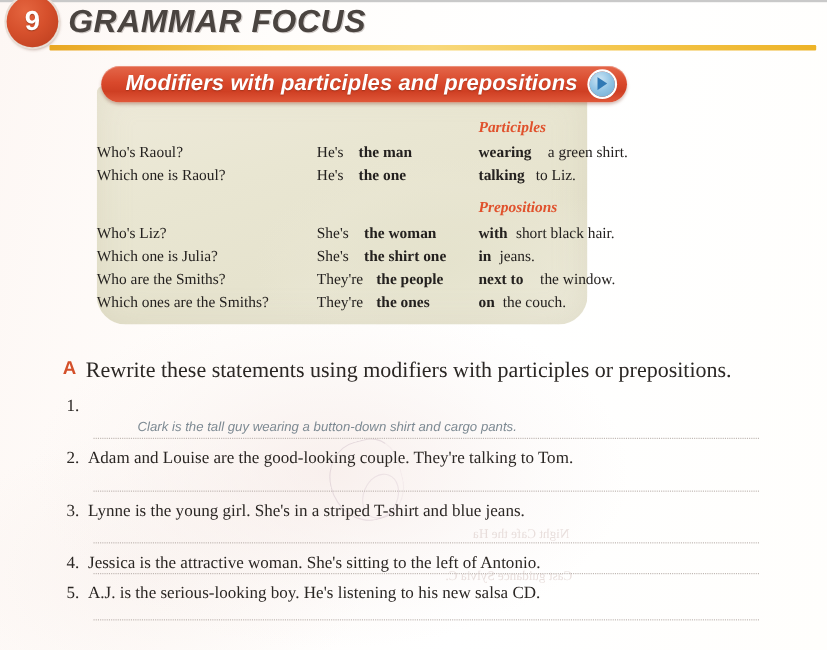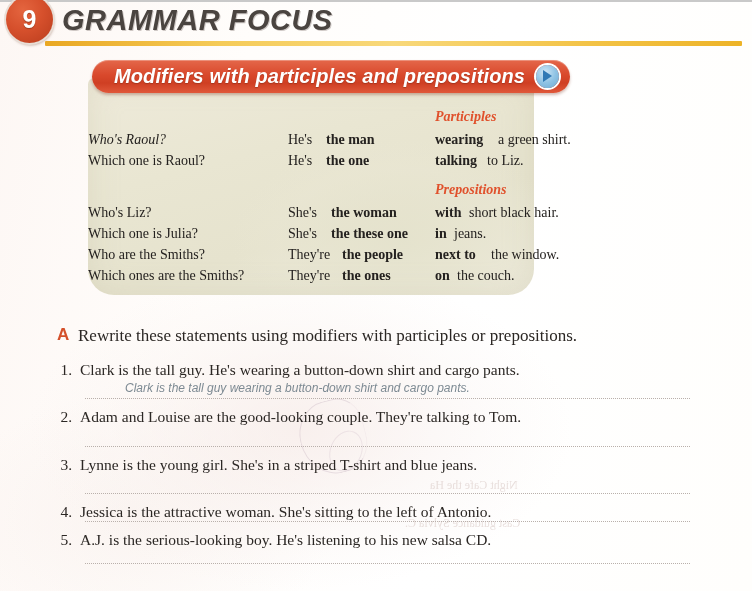--- a/index.html
+++ b/index.html
@@ -120,21 +120,21 @@
     left: 57px; top: 325px;
     font-family: "Liberation Sans", sans-serif;
     font-weight: bold;
     font-size: 17px;
     color: #d4502a;
   }
   .ex-instruction {
     position: absolute;
     left: 78px; top: 326px;
     font-family: "Liberation Serif", serif;
-    font-size: 17px;
+    font-size: 20px;
     color: #2b2724;
     white-space: nowrap;
   }
   .ex-num {
     position: absolute;
     font-size: 15.5px;
     color: #2b2724;
     text-align: right;
     width: 20px;
   }
@@ -193,21 +193,21 @@
 
   <div class="unit-badge">9</div>
   <div class="page-title">GRAMMAR FOCUS</div>
   <div class="title-rule"></div>
 
   <div class="grammar-box">
 
     <div class="gr-col-head" style="left:347px; top:31px;">Participles</div>
 
     <div class="gr-row" style="left:0px; top:54px;">
-      <span style="position:absolute; left:0; top:0;font-style:italic;">Who's Raoul?</span>
+      <span style="position:absolute; left:0; top:0;">Who's Raoul?</span>
       <span style="position:absolute; left:200px; top:0;">He's </span>
       <span style="position:absolute; left:238px; top:0; font-weight:bold;">the man</span>
       <span style="position:absolute; left:347px; top:0; font-weight:bold;">wearing</span>
       <span style="position:absolute; left:410px; top:0;"> a green shirt.</span>
     </div>
 
     <div class="gr-row" style="left:0px; top:75px;">
       <span style="position:absolute; left:0; top:0;">Which one is Raoul?</span>
       <span style="position:absolute; left:200px; top:0;">He's </span>
       <span style="position:absolute; left:238px; top:0; font-weight:bold;">the one</span>
@@ -221,21 +221,21 @@
       <span style="position:absolute; left:0; top:0;">Who's Liz?</span>
       <span style="position:absolute; left:200px; top:0;">She's </span>
       <span style="position:absolute; left:243px; top:0; font-weight:bold;">the woman</span>
       <span style="position:absolute; left:347px; top:0; font-weight:bold;text-align:center;">with</span>
       <span style="position:absolute; left:381px; top:0;"> short black hair.</span>
     </div>
 
     <div class="gr-row" style="left:0px; top:148px;">
       <span style="position:absolute; left:0; top:0;">Which one is Julia?</span>
       <span style="position:absolute; left:200px; top:0;">She's </span>
-      <span style="position:absolute; left:243px; top:0; font-weight:bold;">the these one</span>
+      <span style="position:absolute; left:243px; top:0; font-weight:bold;">the shirt one</span>
       <span style="position:absolute; left:347px; top:0; font-weight:bold;">in</span>
       <span style="position:absolute; left:366px; top:0;"> jeans.</span>
     </div>
 
     <div class="gr-row" style="left:0px; top:169px;">
       <span style="position:absolute; left:0; top:0;">Who are the Smiths?</span>
       <span style="position:absolute; left:200px; top:0;">They're </span>
       <span style="position:absolute; left:254px; top:0; font-weight:bold;">the people</span>
       <span style="position:absolute; left:347px; top:0; font-weight:bold;">next to</span>
       <span style="position:absolute; left:403px; top:0;"> the window.</span>
@@ -263,21 +263,20 @@
   <div class="ghost" style="left:430px; top:478px;">Night Cafe the Ha</div>
   <div class="ghost" style="left:405px; top:516px;">Cast guidance Sylvia C.</div>
 
   <div class="smudge-a"></div>
   <div class="smudge-b"></div>
 
   <div class="ex-letter">A</div>
   <div class="ex-instruction">Rewrite these statements using modifiers with participles or prepositions.</div>
 
   <div class="ex-num" style="left:52px; top:361px;">1.</div>
-  <div class="ex-text" style="left:80px; top:361px;">Clark is the tall guy. He's wearing a button-down shirt and cargo pants.</div>
   <div class="ex-answer" style="left:92px; top:381px;">Clark is the tall guy wearing a button-down shirt and cargo pants.</div>
   <div class="ex-line" style="left:85px; top:398px; width:605px;"></div>
 
   <div class="ex-num" style="left:52px; top:408px;">2.</div>
   <div class="ex-text" style="left:80px; top:408px;">Adam and Louise are the good-looking couple. They're talking to Tom.</div>
   <div class="ex-answer" style="left:92px; top:428px;"></div>
   <div class="ex-line" style="left:85px; top:446px; width:605px;"></div>
 
   <div class="ex-num" style="left:52px; top:456px;">3.</div>
   <div class="ex-text" style="left:80px; top:456px;">Lynne is the young girl. She's in a striped T-shirt and blue jeans.</div>

